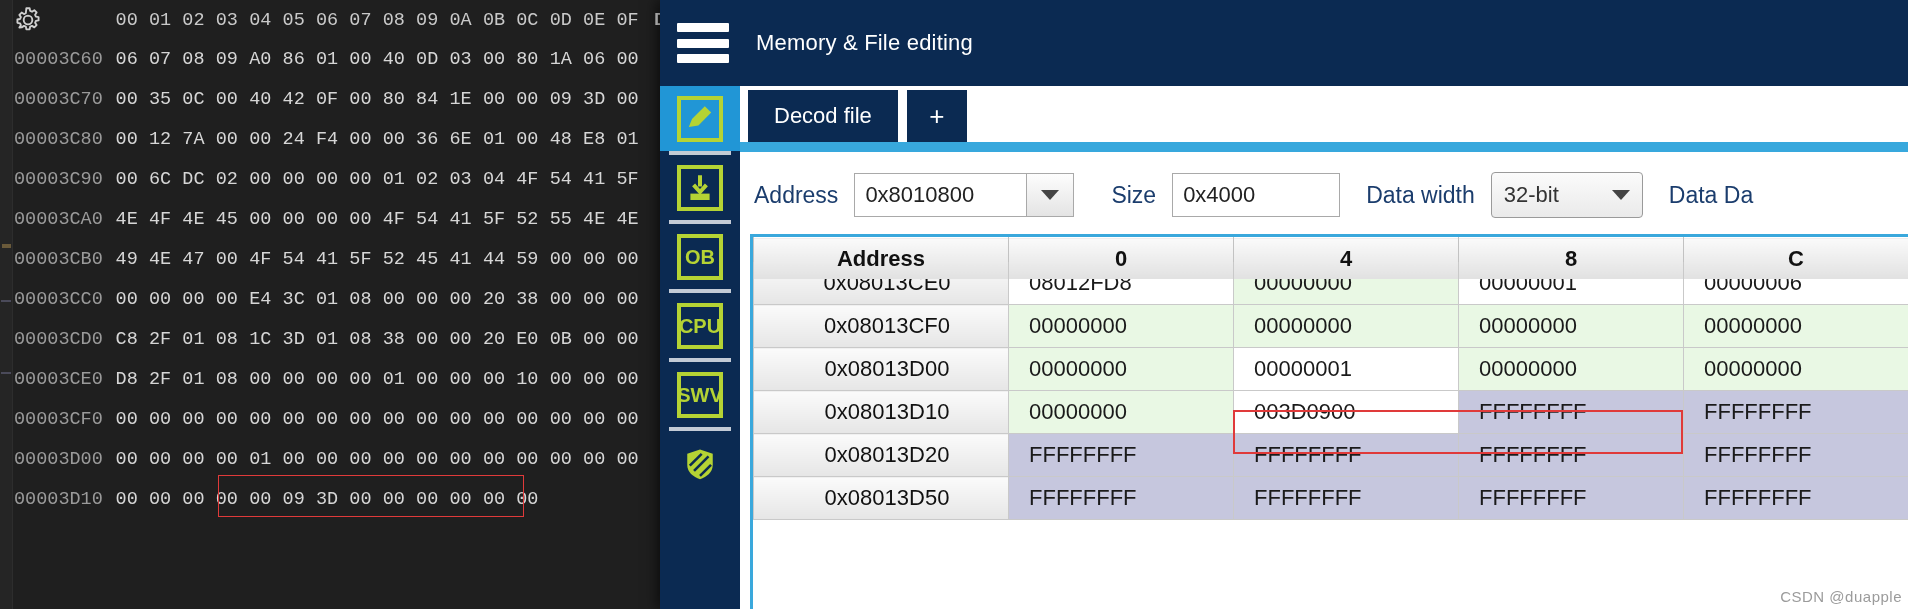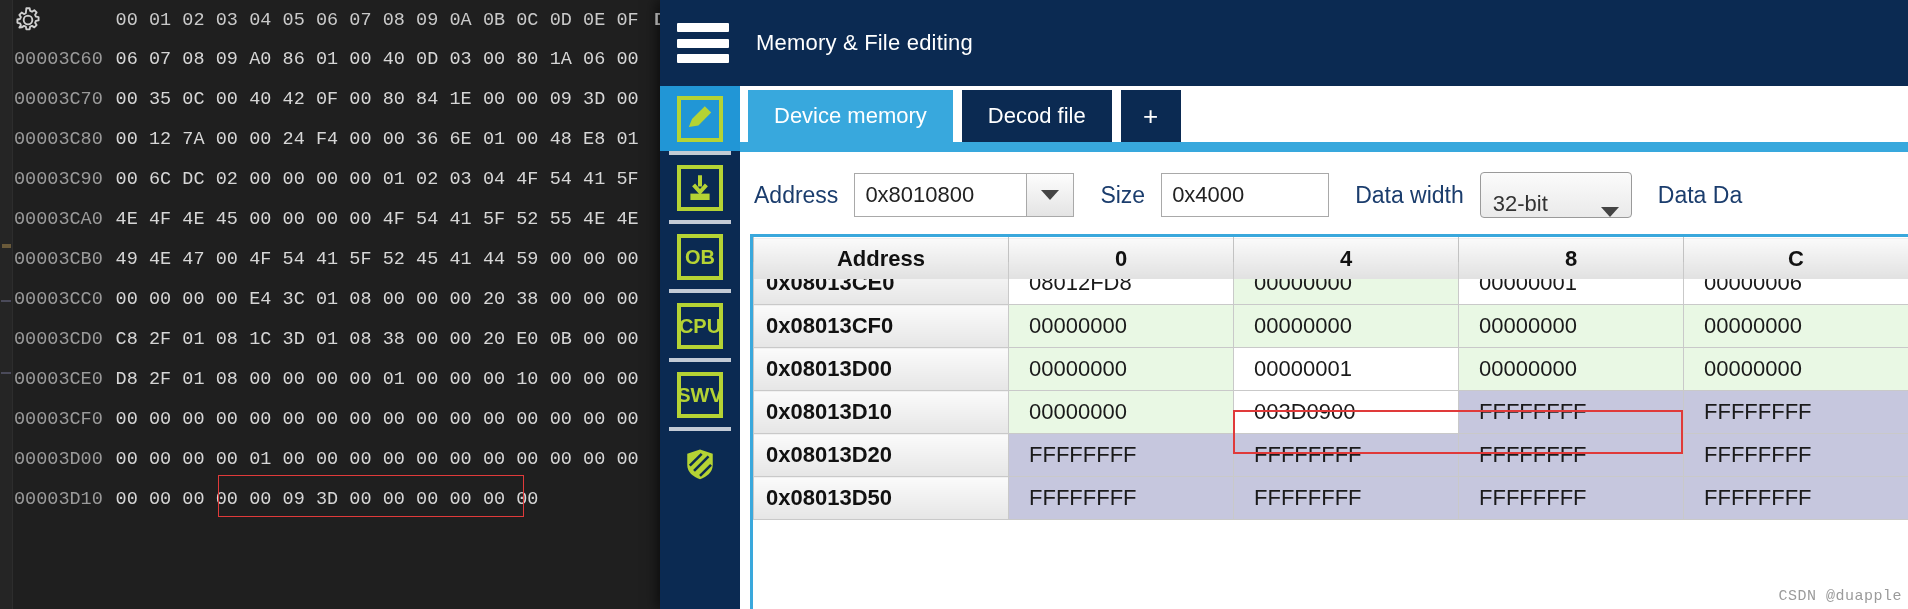--- a/index.html
+++ b/index.html
@@ -111,34 +111,34 @@
     background:#ffffff;
   }
   .tb-label{
     font-size:23px; color:#1b3d6d; margin-right:16px; white-space:nowrap;
   }
   .tb-input{
     height:44px; border:1px solid #a9a9a9; background:#ffffff;
     display:flex; align-items:center; font-size:22px; color:#222;
     padding:0 10px; font-family:"Liberation Sans",sans-serif;
   }
-  .tb-combo{ display:flex; height:44px; margin-right:26px; }
+  .tb-combo{ display:flex; height:44px; margin-right:37px; }
   .tb-combo .tb-input{ border-right:none; }
   .combo-btn{
     width:48px; height:44px; border:1px solid #a9a9a9;
     background:linear-gradient(#fdfdfd,#e4e4e4);
     display:flex; align-items:center; justify-content:center;
   }
   .caret{ width:0;height:0;border-left:9px solid transparent;border-right:9px solid transparent;border-top:10px solid #444; }
   #size-input{ width:168px; margin-right:26px; }
   #datawidth-select{
     height:46px; width:152px; margin-right:26px;
     border:1px solid #9a9a9a; border-radius:4px;
     background:linear-gradient(#fbfbfb,#eaeaea);
-    display:flex; align-items:flex-end; justify-content:space-between;
+    display:flex; align-items:center; justify-content:space-between;
     padding:0 12px; font-size:22px; color:#333;
   }
 
   
   #mem-table-wrap{
     position:absolute; left:10px; top:148px; width:1158px; height:375px;
     border-top:3px solid #3aa8dc; border-left:3px solid #3aa8dc;
     background:#ffffff; overflow:hidden;
   }
   table#mem-table{ border-collapse:collapse; width:1155px; table-layout:fixed; }
@@ -147,33 +147,33 @@
     border:1px solid #c2c2c2; font-size:22px; color:#111; font-weight:bold;
     font-family:"Liberation Sans",sans-serif;
   }
   #mem-table td{
     height:43px; border:1px solid #c9c9c9; font-size:22px; color:#1a1a1a;
     padding-left:20px; font-family:"Liberation Sans",sans-serif;
     white-space:nowrap;
   }
   #mem-table td.addr{
     background:linear-gradient(#fbfbfb,#e6e6e6); color:#111;
-    text-align:left; padding-left:12px;font-weight:bold;
+    text-align:center; padding-left:12px;
   }
   td.v-white{ background:#ffffff; }
   td.v-green{ background:#e9f8e4; }
   td.v-lav  { background:#c6c7de; }
   .col-addr{ width:255px; }
   .col-val { width:225px; }
   #mem-selection{
     position:absolute; border:2px solid #e03a3a; pointer-events:none;
   }
   #watermark{
     position:absolute; right:6px; bottom:4px;
-    font-size:15px; color:#9b9b9b; font-family:Liberation Mono, monospace;
+    font-size:15px; color:#9b9b9b; font-family:Liberation Sans, sans-serif;
     letter-spacing:.5px;
   }
 </style>
 </head>
 <body>
 
 <div id="hex-editor">
 
   <div id="hex-gutter">
     <div class="gutter-mark" style="top:244px"></div>
@@ -259,21 +259,20 @@
               <path d="M20 34 L33 21"></path>
             </g>
           </svg>
         </div>
       </div>
     </div>
 
   <div id="cube-content">
 
     <div id="tabstrip">
-        <div class="tab active">Device memory</div>
         <div class="tab">Decod file</div>
         <div class="tab plus">+</div>
       </div>
     <div id="tab-underline"></div>
 
     <div id="toolbar-row">
       <span class="tb-label">Address</span>
       <div class="tb-combo">
         <div class="tb-input" style="width:172px">0x8010800</div>
         <div class="combo-btn">

